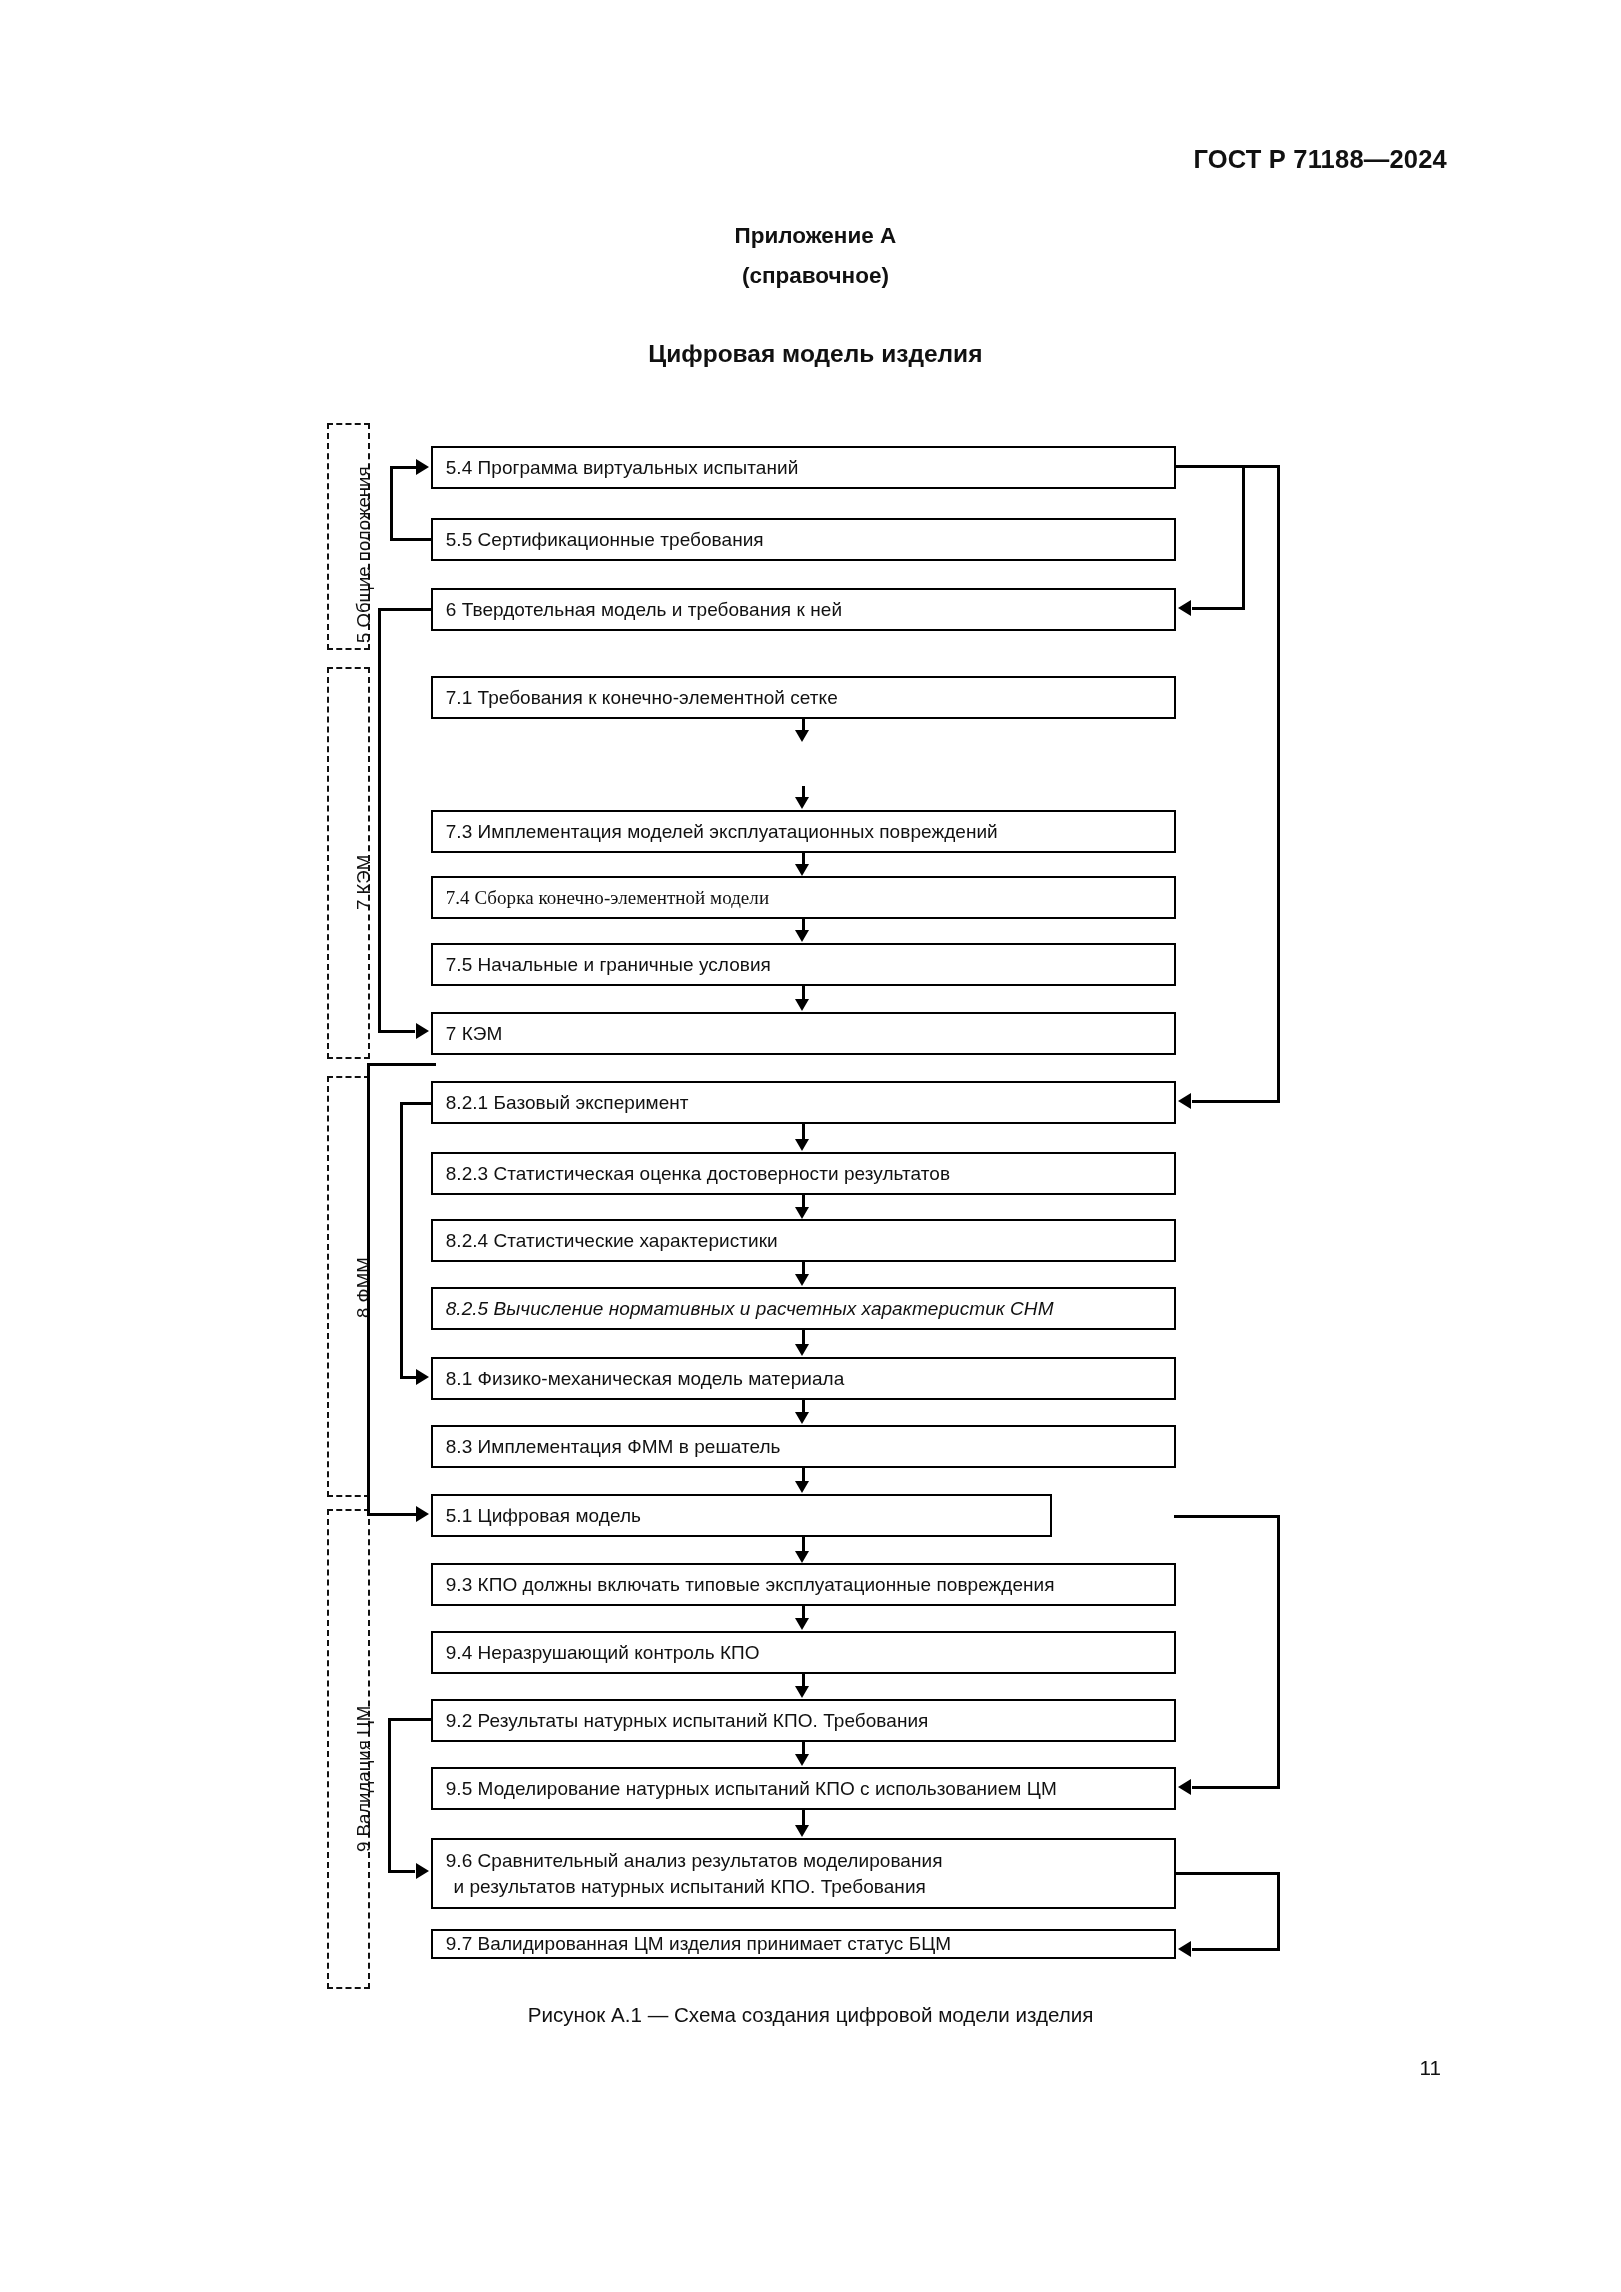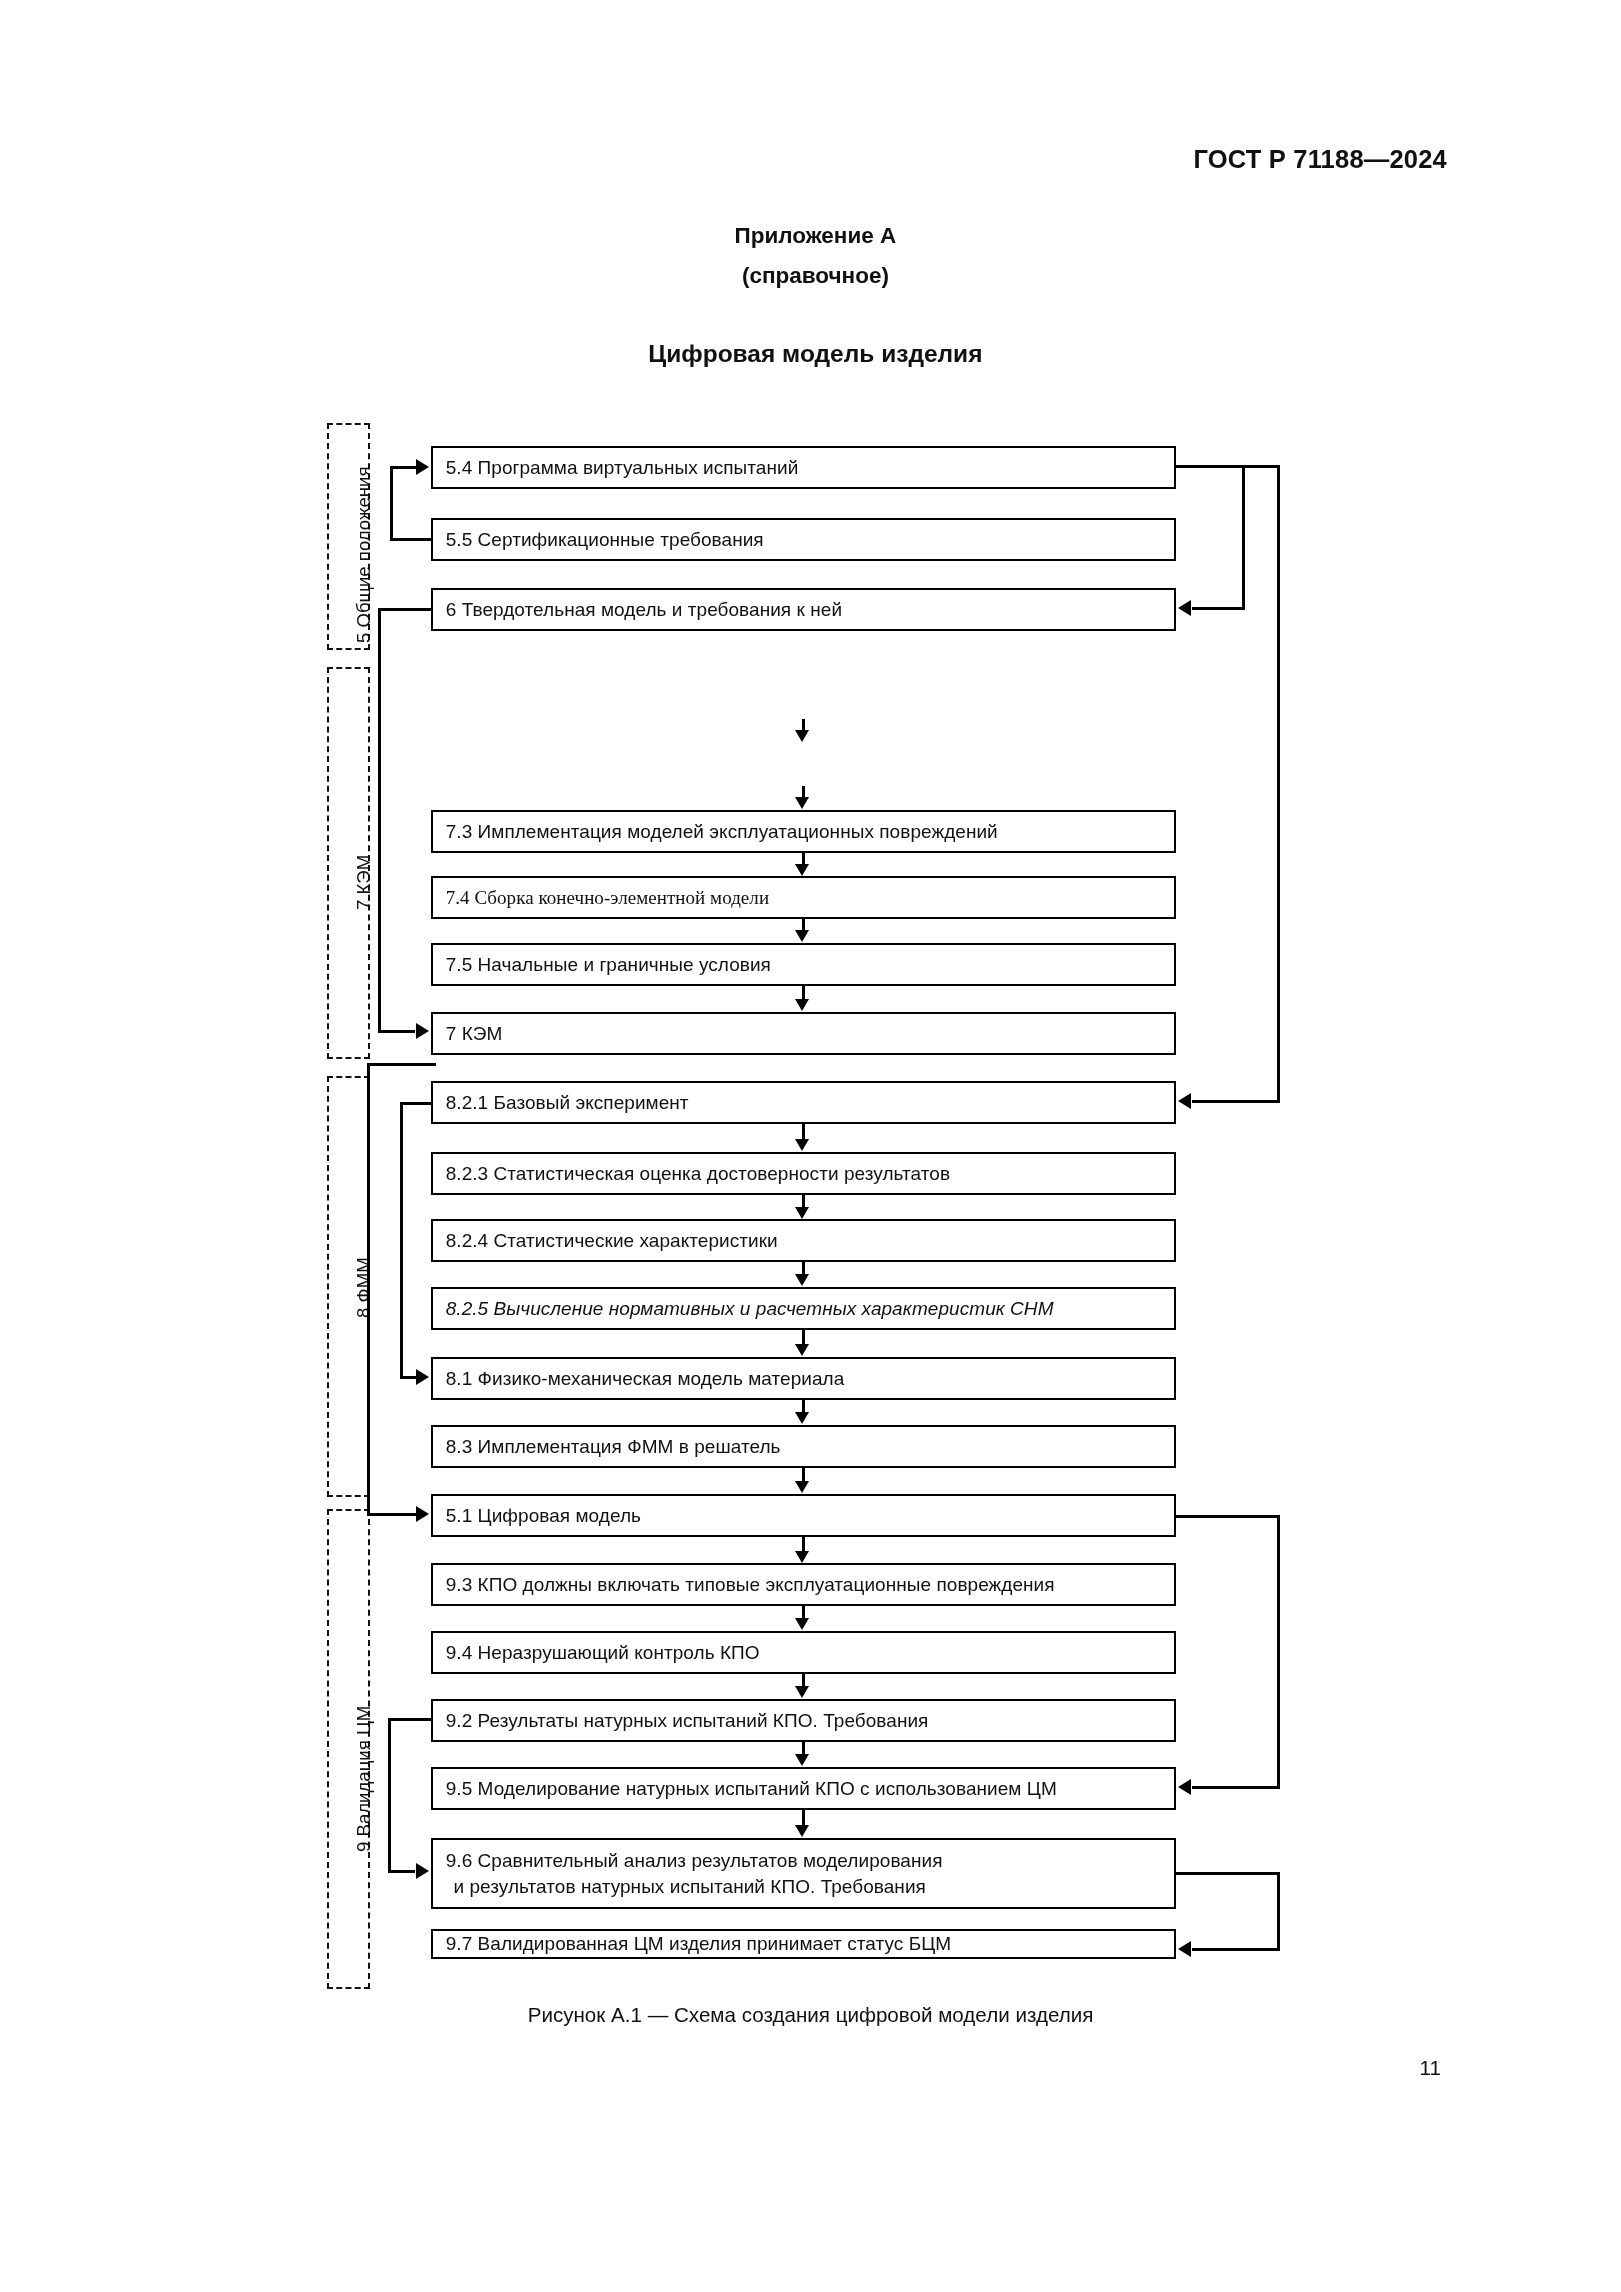--- a/index.html
+++ b/index.html
@@ -181,20 +181,23 @@
     <div class="node" style="left:431px; top:446px; width:745px; height:43px;">
       <span>5.4 Программа виртуальных испытаний</span>
     </div>
     <div class="node" style="left:431px; top:518px; width:745px; height:43px;">
       <span>5.5 Сертификационные требования</span>
     </div>
     <div class="node" style="left:431px; top:588px; width:745px; height:43px;">
       <span>6 Твердотельная модель и требования к ней</span>
     </div>
 
+    <div class="node" style="left:431px; top:676px; width:745px; height:43px;">
+      <span>7.1 Требования к конечно-элементной сетке</span>
+    </div>
     <div class="node" style="left:431px; top:810px; width:745px; height:43px;">
       <span>7.3 Имплементация моделей эксплуатационных повреждений</span>
     </div>
     <div class="node" style="left:431px; top:876px; width:745px; height:43px;font-family:Liberation Serif, serif;">
       <span>7.4 Сборка конечно-элементной модели</span>
     </div>
     <div class="node" style="left:431px; top:943px; width:745px; height:43px;">
       <span>7.5 Начальные и граничные условия</span>
     </div>
     <div class="node" style="left:431px; top:1012px; width:745px; height:43px;">
@@ -213,21 +216,21 @@
     <div class="node" style="left:431px; top:1287px; width:745px; height:43px;font-style:italic;">
       <span>8.2.5 Вычисление нормативных и расчетных характеристик СНМ</span>
     </div>
     <div class="node" style="left:431px; top:1357px; width:745px; height:43px;">
       <span>8.1 Физико-механическая модель материала</span>
     </div>
     <div class="node" style="left:431px; top:1425px; width:745px; height:43px;">
       <span>8.3 Имплементация ФММ в решатель</span>
     </div>
 
-    <div class="node" style="left:431px; top:1494px; width:745px; height:43px;">
+    <div class="node" style="left:431px; top:1494px; width:621px; height:43px;">
       <span>5.1 Цифровая модель</span>
     </div>
     <div class="node" style="left:431px; top:1563px; width:745px; height:43px;">
       <span>9.3 КПО должны включать типовые эксплуатационные повреждения</span>
     </div>
     <div class="node" style="left:431px; top:1631px; width:745px; height:43px;text-align:center;">
       <span>9.4 Неразрушающий контроль КПО</span>
     </div>
     <div class="node" style="left:431px; top:1699px; width:745px; height:43px;">
       <span>9.2 Результаты натурных испытаний КПО. Требования</span>

